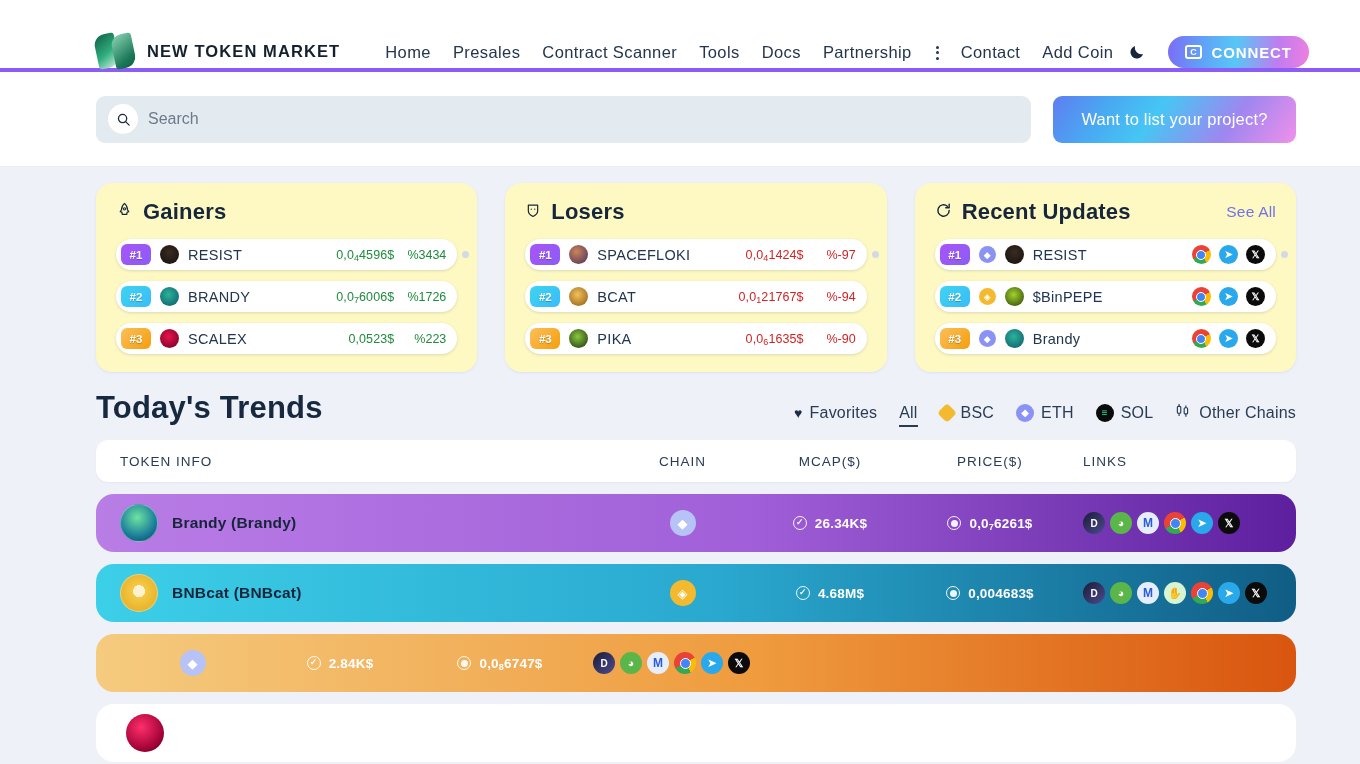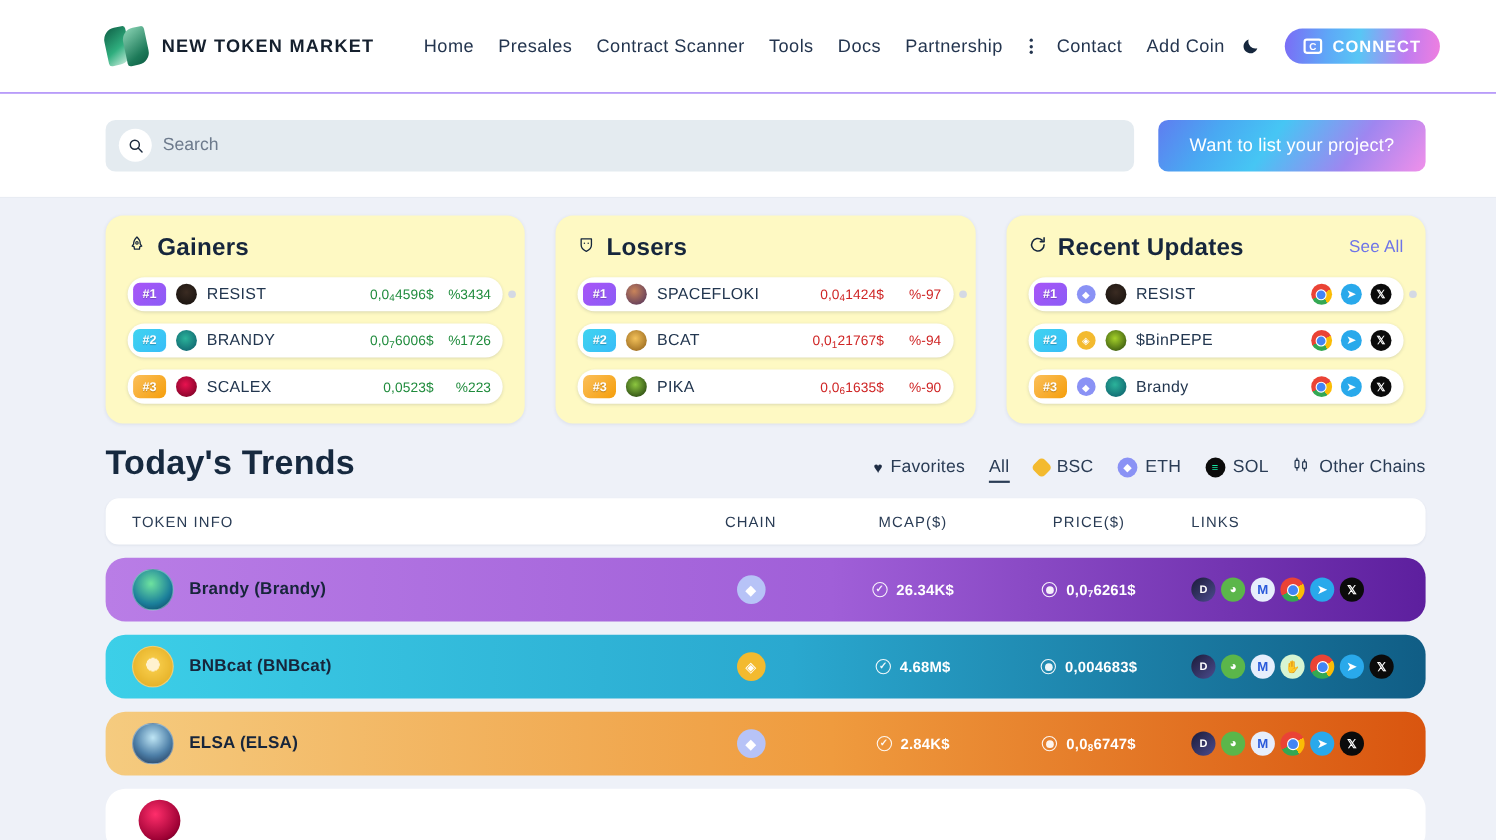--- a/index.html
+++ b/index.html
@@ -6,26 +6,26 @@
   html, body { width: 1360px; height: 764px; overflow: hidden; }
   body {
     font-family: "Liberation Sans", sans-serif;
     background: #eef1f8;
     color: #1e3050;
     -webkit-font-smoothing: antialiased;
   }
 
   
   .navbar {
-    height: 85px;
+    height: 72px;
     background: #ffffff;
     display: flex;
-    align-items: center;
+    align-items: flex-end;
     padding: 0 86px 0 96px;
-    border-bottom: 1px solid #8b5cf6;
+    border-bottom: 4px solid #8b5cf6;
     position: relative;
   }
   .brand { display: flex; align-items: center; gap: 9px; margin-right: 34px; }
   .brand-mark { width: 42px; height: 34px; position: relative; }
   .brand-mark span {
     position: absolute; width: 21px; height: 34px; border-radius: 11px 3px 11px 3px;
   }
   .brand-mark span.l { left: 0;  background: linear-gradient(150deg,#0f5f46,#2fae7e 55%,#d9f3e6); transform: rotate(-12deg); }
   .brand-mark span.r { left: 17px; background: linear-gradient(150deg,#8ed7b8,#1d7a59 70%,#0d5c43); transform: rotate(-12deg); }
   .brand-text {
@@ -499,24 +499,20 @@
       <span class="lk dext">◕</span>
       <span class="lk cmc">M</span>
       <span class="lk pink">✋</span>
       <span class="lk chrome"></span>
       <span class="lk tg">➤</span>
       <span class="lk x">𝕏</span>
     </div>
   </div>
 
   <div class="trow r-elsa">
-    <div class="col-token tname">
-      <span class="av" style="background:radial-gradient(circle at 50% 35%,#bfe6f5,#4d7fa8 55%,#1b2d4a)"></span>
-      <span class="txt">ELSA (ELSA)</span>
-    </div>
     <div class="col-chain chain-cell">
       <span class="chain-pill eth">◆</span>
     </div>
     <div class="col-mcap val-cell">
       <span class="circ-ico chk"></span>
       <span>2.84K$</span>
     </div>
     <div class="col-price val-cell">
       <span class="circ-ico dot"></span>
       <span><span>0,0</span><sub class="sm">8</sub><span>6747$</span></span>

